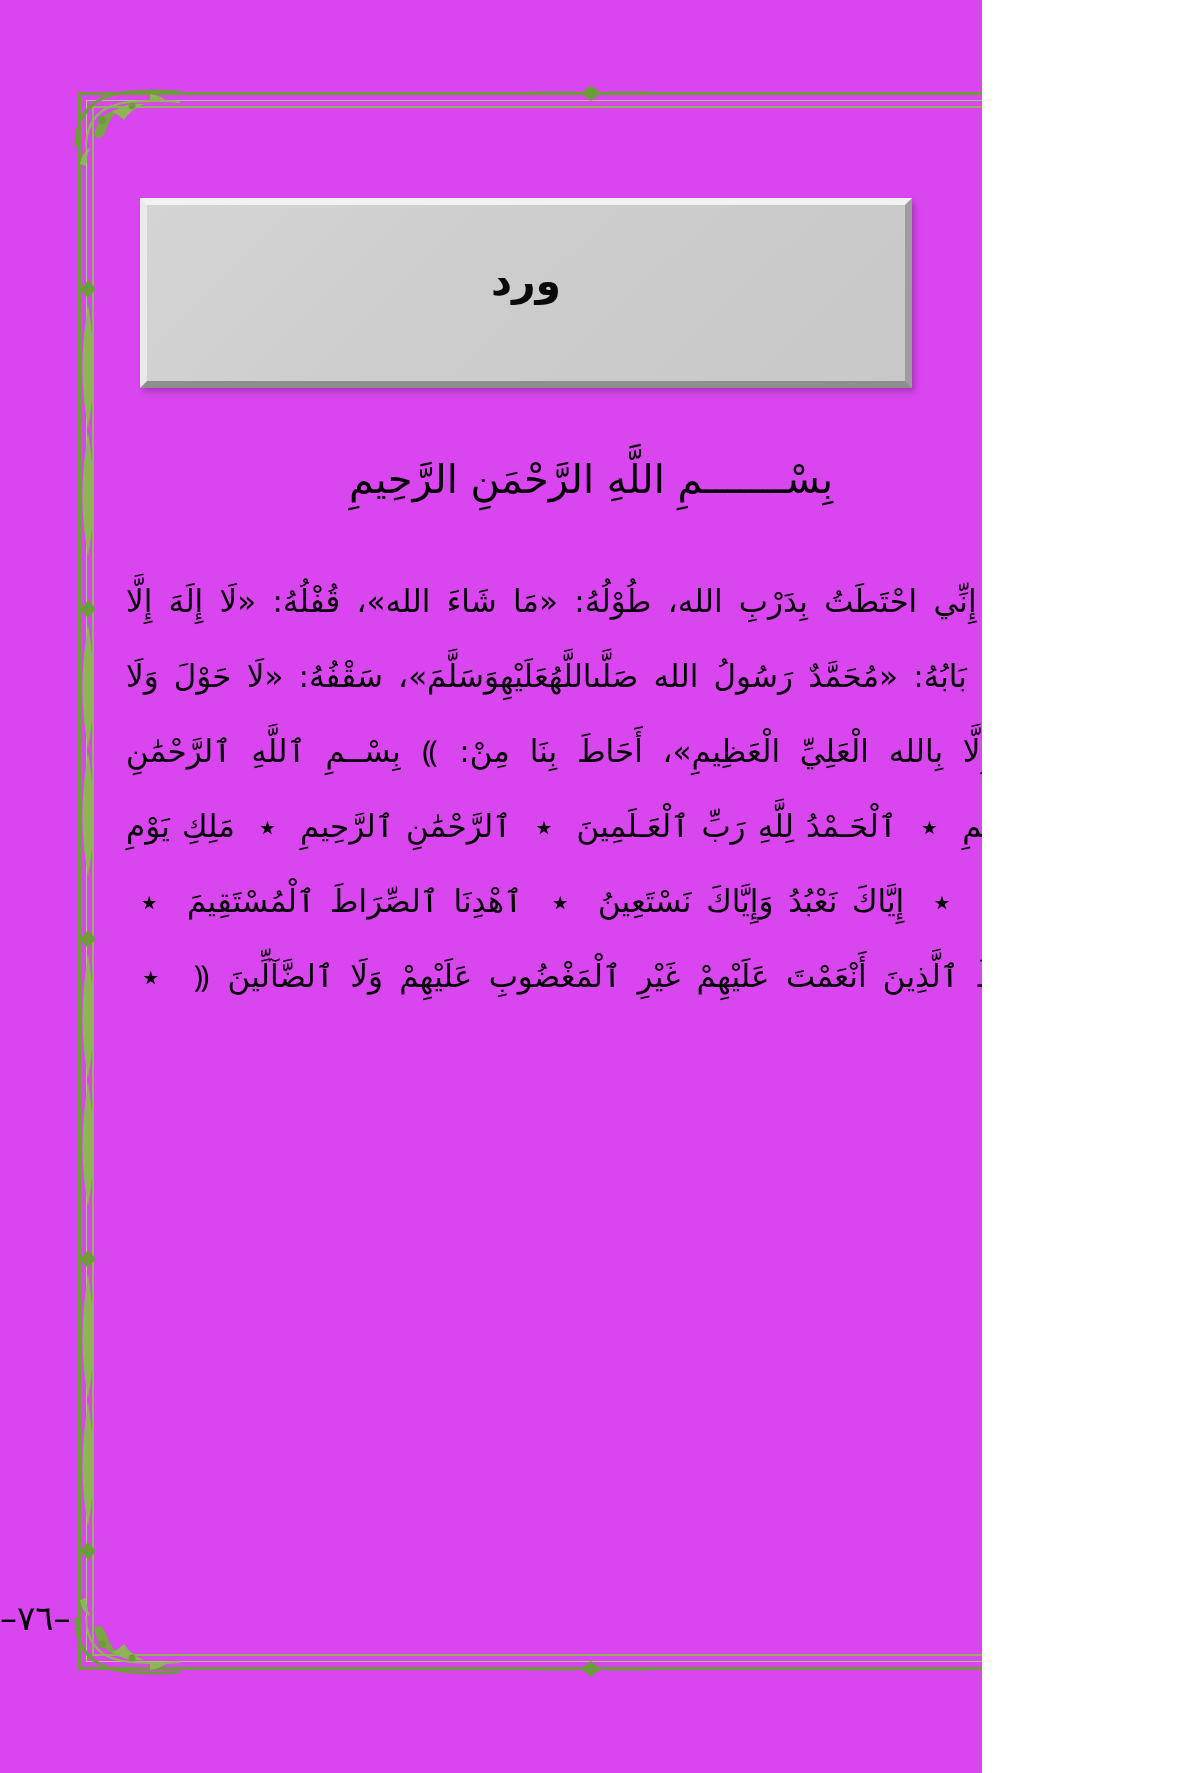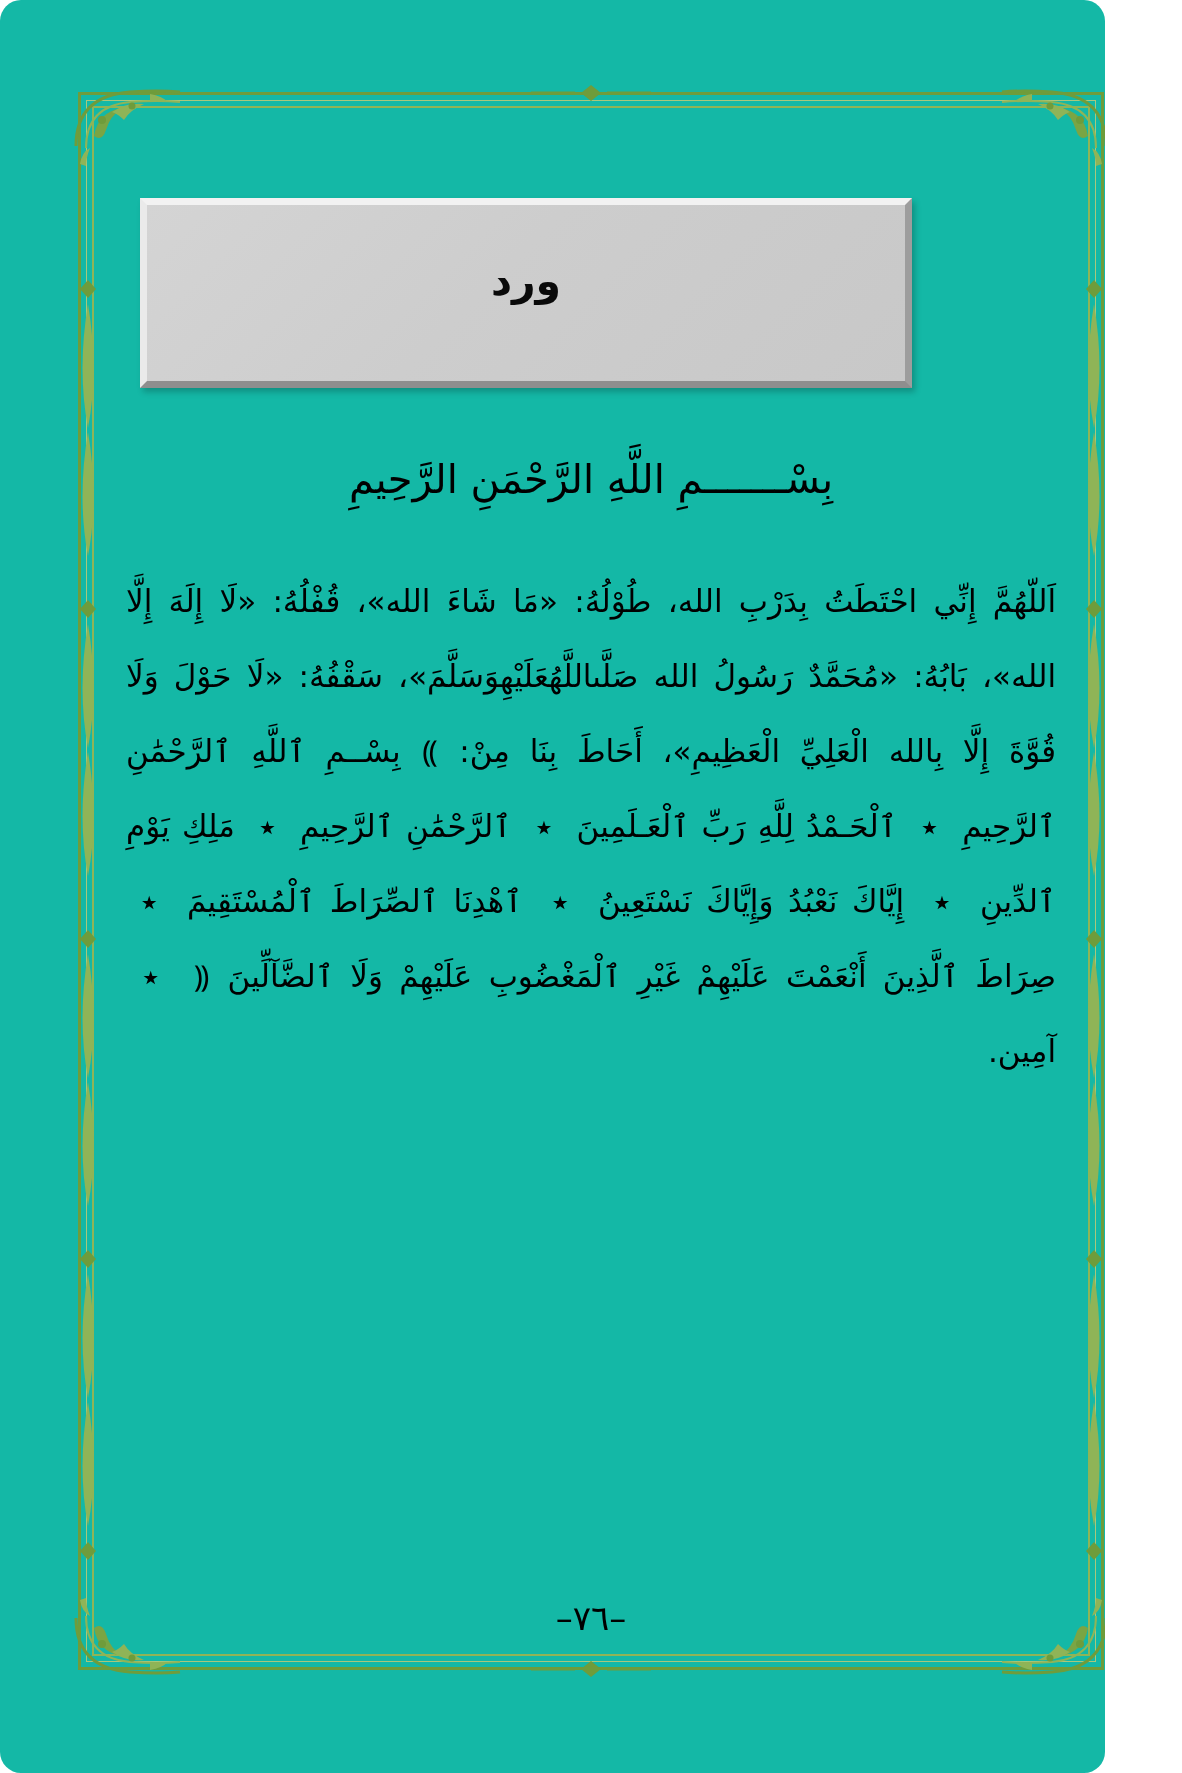--- a/index.html
+++ b/index.html
@@ -2,26 +2,25 @@
 <html lang="ar"><head>
 <meta charset="utf-8">
 <style>
   html, body {
     margin: 0;
     padding: 0;
     background: #ffffff;
   }
   .page {
     position: relative;
-    width: 1105px;
+    width: 982px;
     height: 1773px;
-    background: #14b8a6;
+    background: #d946ef;
     overflow: hidden;
     font-family: "DejaVu Sans", "Liberation Sans", sans-serif;
-    border-radius: 21px;
   }
 
   
   .frame-outer {
     position: absolute;
     left: 78px;
     top: 92px;
     width: 1026px;
     height: 1578px;
     box-sizing: border-box;
@@ -166,21 +165,21 @@
     color: #000;
     padding: 0 2px;
   }
 
   
   .page-number {
     position: absolute;
     left: 0;
     top: 1598px;
     width: 1182px;
-    text-align: center;
+    text-align: left;
     direction: rtl;
     font-family: "DejaVu Sans", "Liberation Serif", serif;
     font-size: 34px;
     color: #000000;
     letter-spacing: 2px;
   }
 </style>
 </head>
 <body>
 

